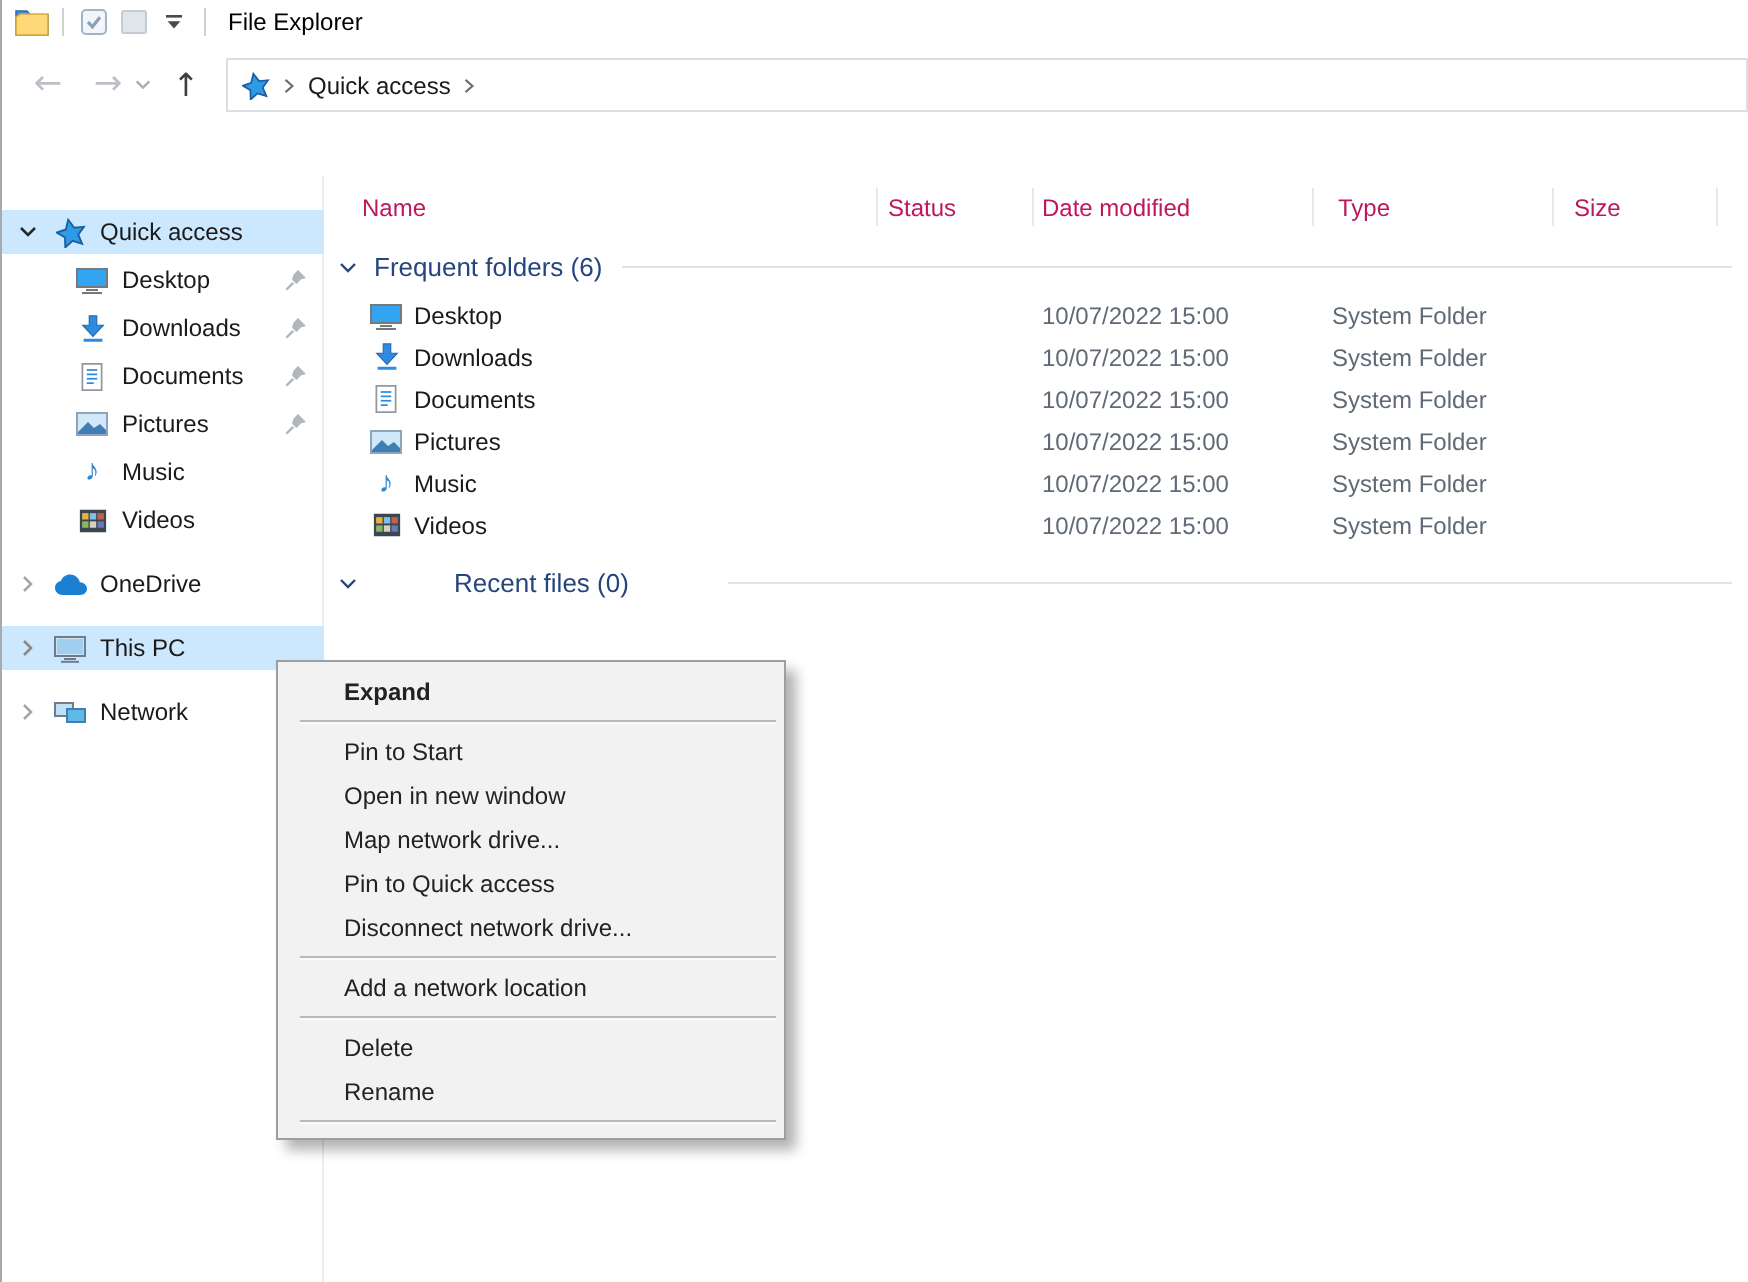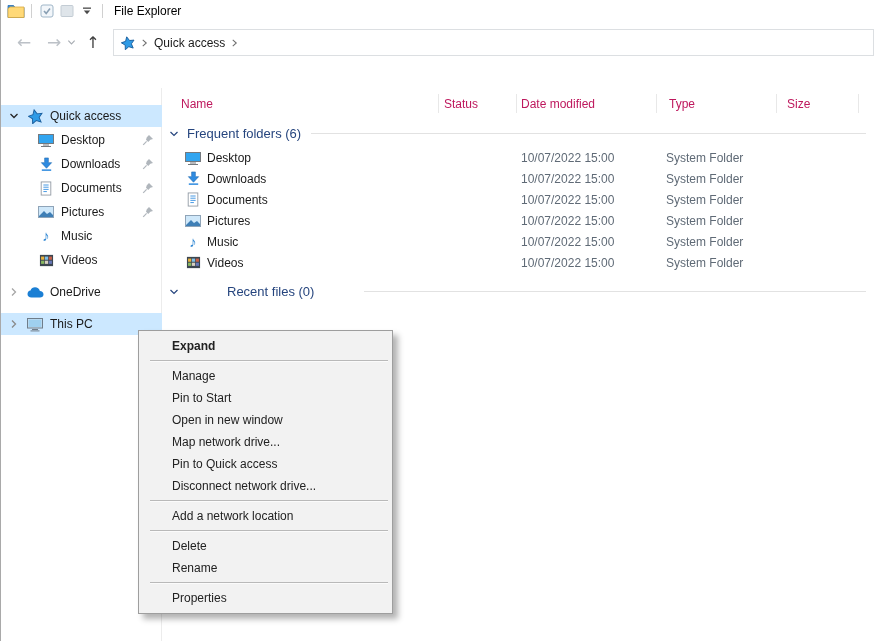--- a/index.html
+++ b/index.html
@@ -263,20 +263,34 @@
           <svg width="16" height="16" viewBox="0 0 16 16">
               <rect x="0.5" y="2.5" width="15" height="9.5" fill="#cfe3f2" stroke="#6f7d8a"></rect>
               <rect x="1.5" y="3.5" width="13" height="7.5" fill="#9fd0ef"></rect>
               <rect x="5" y="13" width="6" height="1" fill="#6f7d8a"></rect>
               <rect x="3.5" y="14.4" width="9" height="1" fill="#6f7d8a"></rect>
             </svg>
         </span>
         <span>This PC</span>
       </div>
 
+      <div class="side-row" style="top:257px;">
+        <span class="side-chev">
+          <svg width="10" height="10" viewBox="0 0 10 10">
+              <polyline points="3,1.5 6.5,5 3,8.5" fill="none" stroke="#a6a6a6" stroke-width="1.3"></polyline>
+            </svg>
+        </span>
+        <span class="side-ico">
+          <svg width="16" height="16" viewBox="0 0 16 16">
+              <rect x="0.5" y="3.5" width="9" height="6.5" fill="#bfe0f5" stroke="#6f7d8a"></rect>
+              <rect x="6.5" y="6.5" width="9" height="6.5" fill="#62b8e8" stroke="#3f7fb6"></rect>
+            </svg>
+        </span>
+        <span>Network</span>
+      </div>
     </div>
 
     <div id="content">
 
       <span class="col-head" style="left:18px;">Name</span>
       <span class="col-head" style="left:281px;">Status</span>
       <span class="col-head" style="left:358px;">Date modified</span>
       <span class="col-head" style="left:506px;">Type</span>
       <span class="col-head" style="left:624px;">Size</span>
       <span class="col-sep" style="left:275px;"></span>
@@ -381,28 +395,26 @@
         </span>
         <span>Recent files (0)</span>
         <span class="section-rule"></span>
       </div>
     </div>
   </div>
 
   <div id="context-menu">
     <div class="menu-item bold">Expand</div>
     <div class="menu-sep"></div>
-    <div class="menu-item">Manage</div>
     <div class="menu-item">Pin to Start</div>
     <div class="menu-item">Open in new window</div>
     <div class="menu-item">Map network drive...</div>
     <div class="menu-item">Pin to Quick access</div>
     <div class="menu-item">Disconnect network drive...</div>
     <div class="menu-sep"></div>
     <div class="menu-item">Add a network location</div>
     <div class="menu-sep"></div>
     <div class="menu-item">Delete</div>
     <div class="menu-item">Rename</div>
     <div class="menu-sep"></div>
-    <div class="menu-item">Properties</div>
   </div>
 
 </div>
 
 </body></html>

